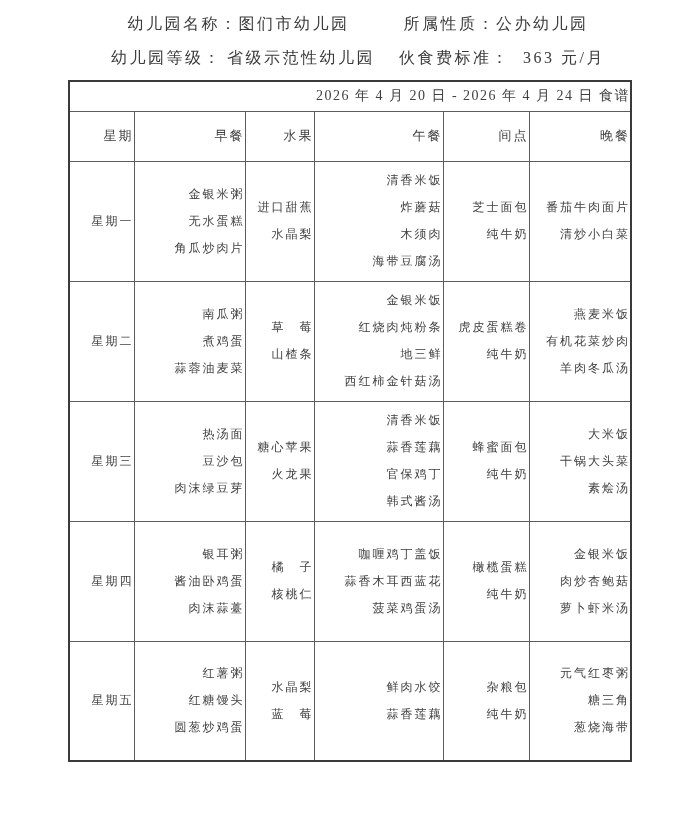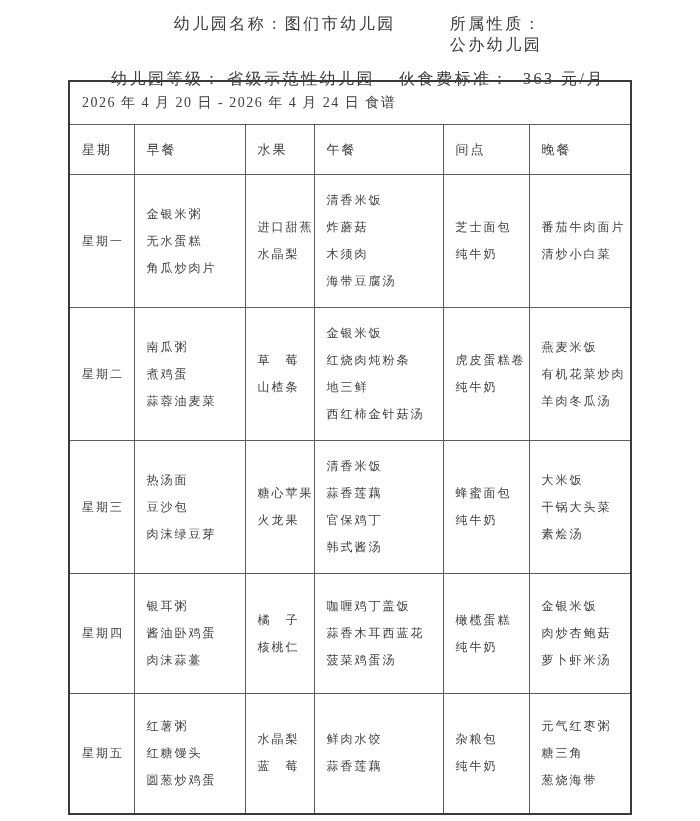--- a/index.html
+++ b/index.html
@@ -12,36 +12,36 @@
     overflow:hidden;
   }
   
   .doc-header{position:absolute;top:14px;left:8px;width:100%;}
   .hline{
     display:flex;justify-content:center;align-items:baseline;
     font-size:16px;letter-spacing:2.5px;white-space:nowrap;
   }
   .hline-1{margin-bottom:13px;}
   .hgroup{display:flex;align-items:baseline;}
-  .gap-lg{margin-left:54px;flex-direction:column;}
+  .gap-lg{margin-left:54px;}
   .gap-md{margin-left:24px;gap:8px;}
   .val-pad{}
   .val-pad-s{margin-left:5px;}
   
   table.menu{
     position:absolute;left:68px;top:80px;
     width:562px;height:680px;
     border-collapse:collapse;table-layout:fixed;
     border:2px solid #3a3a3a;
     font-size:12px;letter-spacing:2px;color:#3f3f3f;
   }
   table.menu td, table.menu th{
     border:1px solid #5c5c5c;
-    text-align:left;vertical-align:middle;
-    padding:12px;overflow:hidden;
+    text-align:right;vertical-align:middle;
+    padding:0;overflow:hidden;
   }
   tr.title-row{height:30px;}
   td.table-title{font-size:14px;letter-spacing:1.5px;}
   tr.head-row{height:50px;}
   tr.head-row th{font-size:13px;font-weight:normal;letter-spacing:2px;margin-top:32px;}
   tbody tr.menu-row{height:120px;}
   .line{line-height:27px;white-space:nowrap;}
 </style>
 </head>
 <body>

